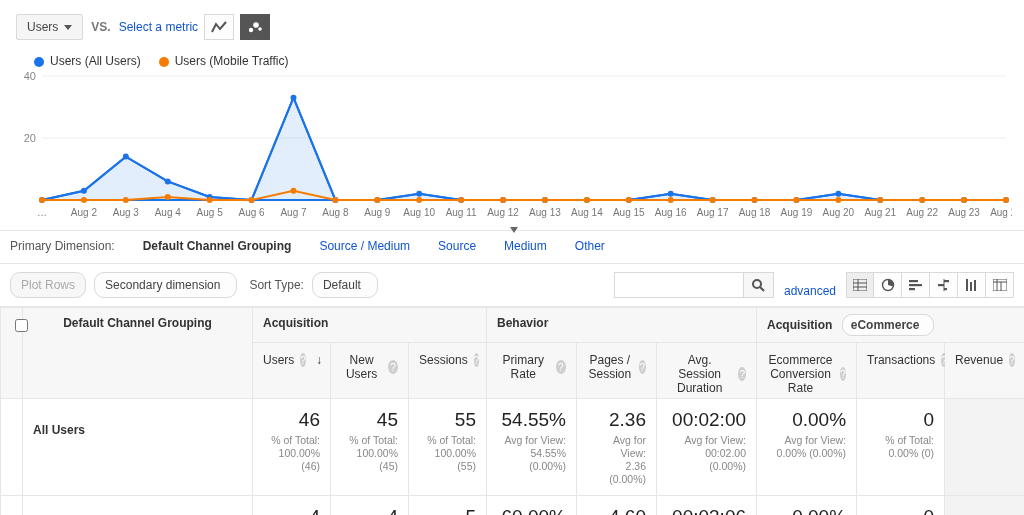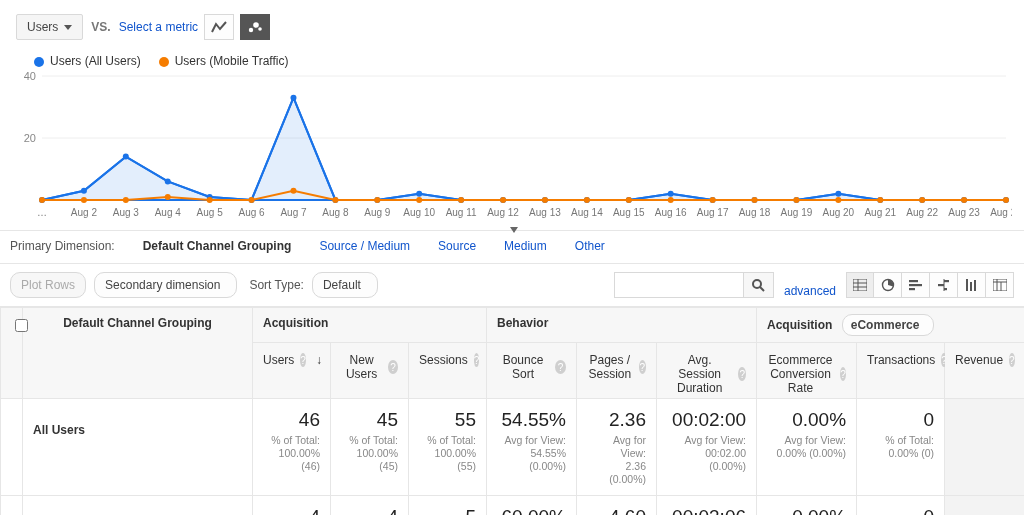--- a/index.html
+++ b/index.html
@@ -345,21 +345,21 @@
             </div>
           </th>
           <th>
             <div class="hd">
               <span>Sessions</span>
               <span class="q">?</span>
             </div>
           </th>
           <th>
             <div class="hd">
-              <span>Bounce Sort</span>
+              <span>Primary Rate</span>
               <span class="q">?</span>
             </div>
           </th>
           <th>
             <div class="hd">
               <span>Pages / Session</span>
               <span class="q">?</span>
             </div>
           </th>
           <th>

